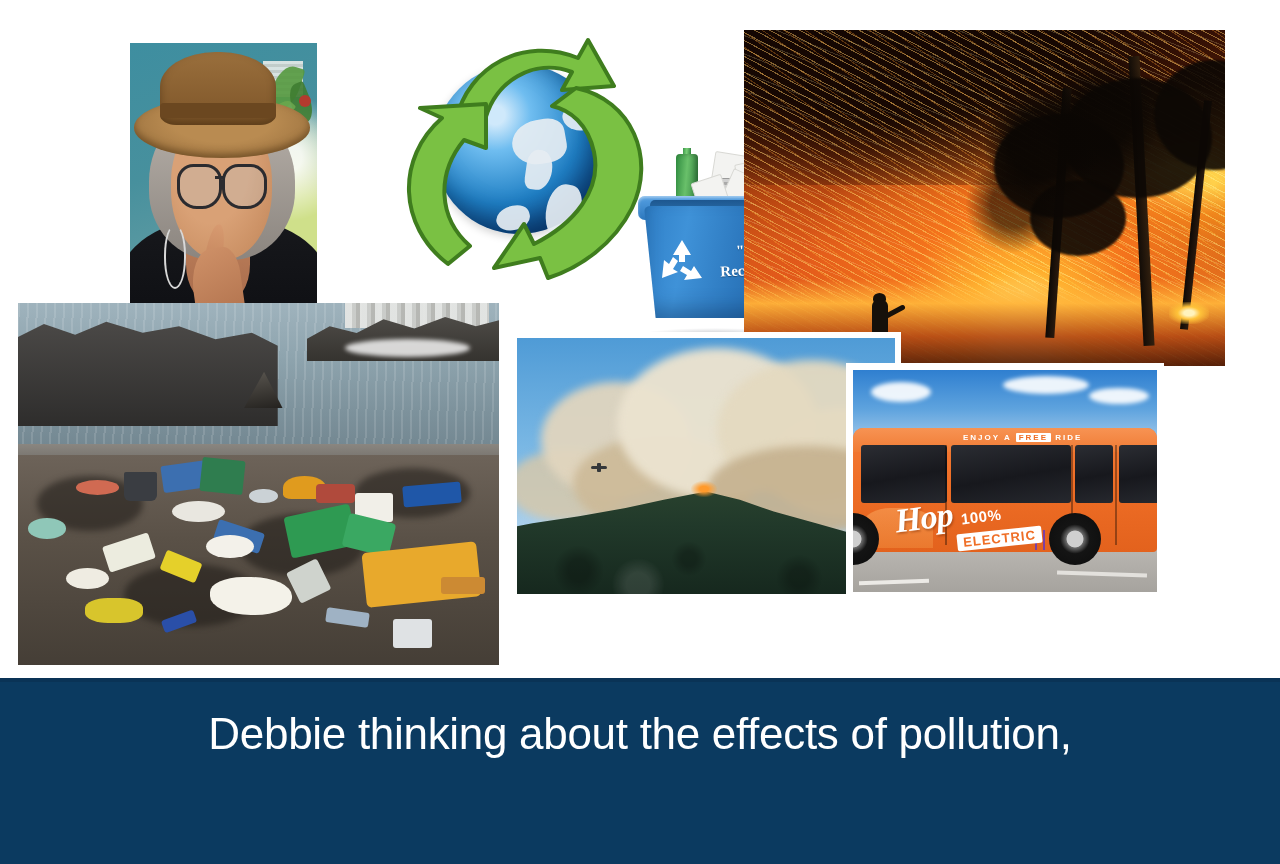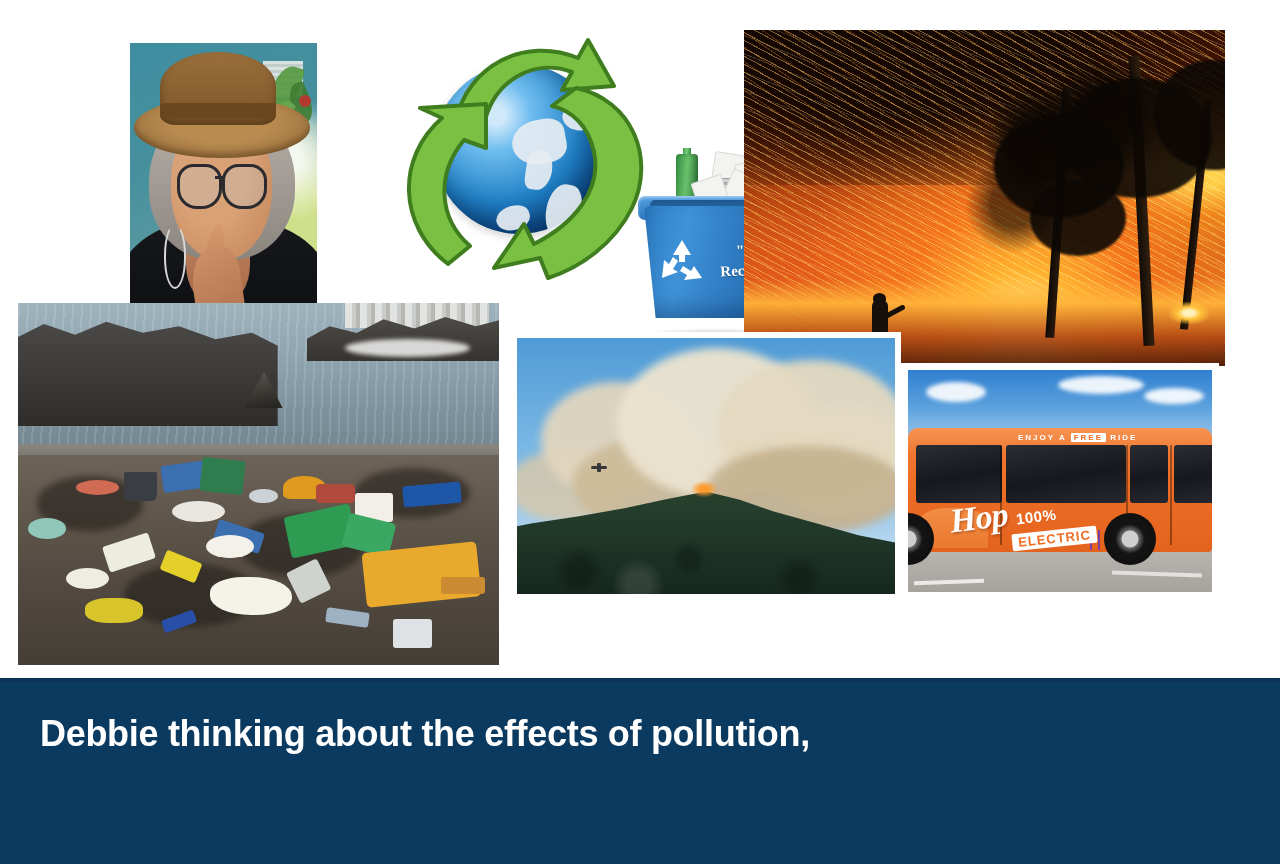--- a/index.html
+++ b/index.html
@@ -205,21 +205,21 @@
   .small-rock{position:absolute;left:47%;top:19%;width:8%;height:10%;
      background:linear-gradient(170deg,#5a5650,#24221f);clip-path:polygon(52% 0%, 100% 100%, 0% 100%);}
   .shore-band{position:absolute;left:0;top:39%;width:100%;height:10%;
      background:linear-gradient(180deg,#8a8680,#5d5a55);}
   .debris{position:absolute;left:0;bottom:0;width:100%;height:58%;
      background:linear-gradient(180deg,#6d6359 0%, #5a5147 40%, #453e36 100%);}
   .junk{position:absolute;border-radius:3px;}
   .dark-blotch{position:absolute;border-radius:50%;background:rgba(30,26,22,.55);filter:blur(3px);}
 
   
-  #bus{left:901px;top:363px;width:318px;height:236px;background:#fff;}
+  #bus{left:846px;top:363px;width:318px;height:236px;background:#fff;}
   #bus .inner{inset:7px;}
   .bus-sky{position:absolute;left:0;top:0;width:100%;height:34%;
      background:linear-gradient(180deg,#2f7fd0 0%, #5ea3de 52%, #a9cdec 100%);}
   .bus-cloud{position:absolute;background:rgba(255,255,255,.9);border-radius:50%;filter:blur(2px);}
   .bc1{left:18px;top:12px;width:60px;height:20px;}
   .bc2{left:150px;top:6px;width:86px;height:18px;}
   .bc3{left:236px;top:18px;width:60px;height:16px;}
   .bus-ground{position:absolute;left:0;bottom:0;width:100%;height:20%;
      background:linear-gradient(180deg,#b9b6b1,#a6a39e);}
   .bus-line{position:absolute;bottom:8px;left:6px;width:70px;height:4px;background:#eceae6;transform:rotate(-2deg);}
@@ -251,21 +251,21 @@
   .bus-enjoy .chip{background:#fff;color:#ef6e26;padding:0 3px;border-radius:1px;}
   .bus-tree{position:absolute;width:2px;background:#7d3fa0;}
   .bus-hill{position:absolute;left:10px;top:62%;width:70px;height:18%;
      background:linear-gradient(180deg,#f9a85f,#f08b3c);opacity:.55;border-radius:40% 40% 0 0;}
 
   
   #caption-band{position:absolute;left:0;top:678px;width:1280px;height:186px;
      background:#0b3a60;}
   #caption-band .hairline{position:absolute;left:0;top:0;width:100%;height:4px;background:#0a3356;}
   #caption-text{position:absolute;left:0;right:0;top:26px;
-     color:#ffffff;font-size:36px;font-weight:700;line-height:60px;text-align:left;
+     color:#ffffff;font-size:44px;font-weight:400;line-height:60px;text-align:center;
      letter-spacing:-.3px;padding:0 40px;box-sizing:border-box;}
 </style>
 </head>
 <body>
 
 <div class="stage">
 
   <div class="photo framed" id="portrait">
     <div class="inner">
       <div class="por-bg"></div>

